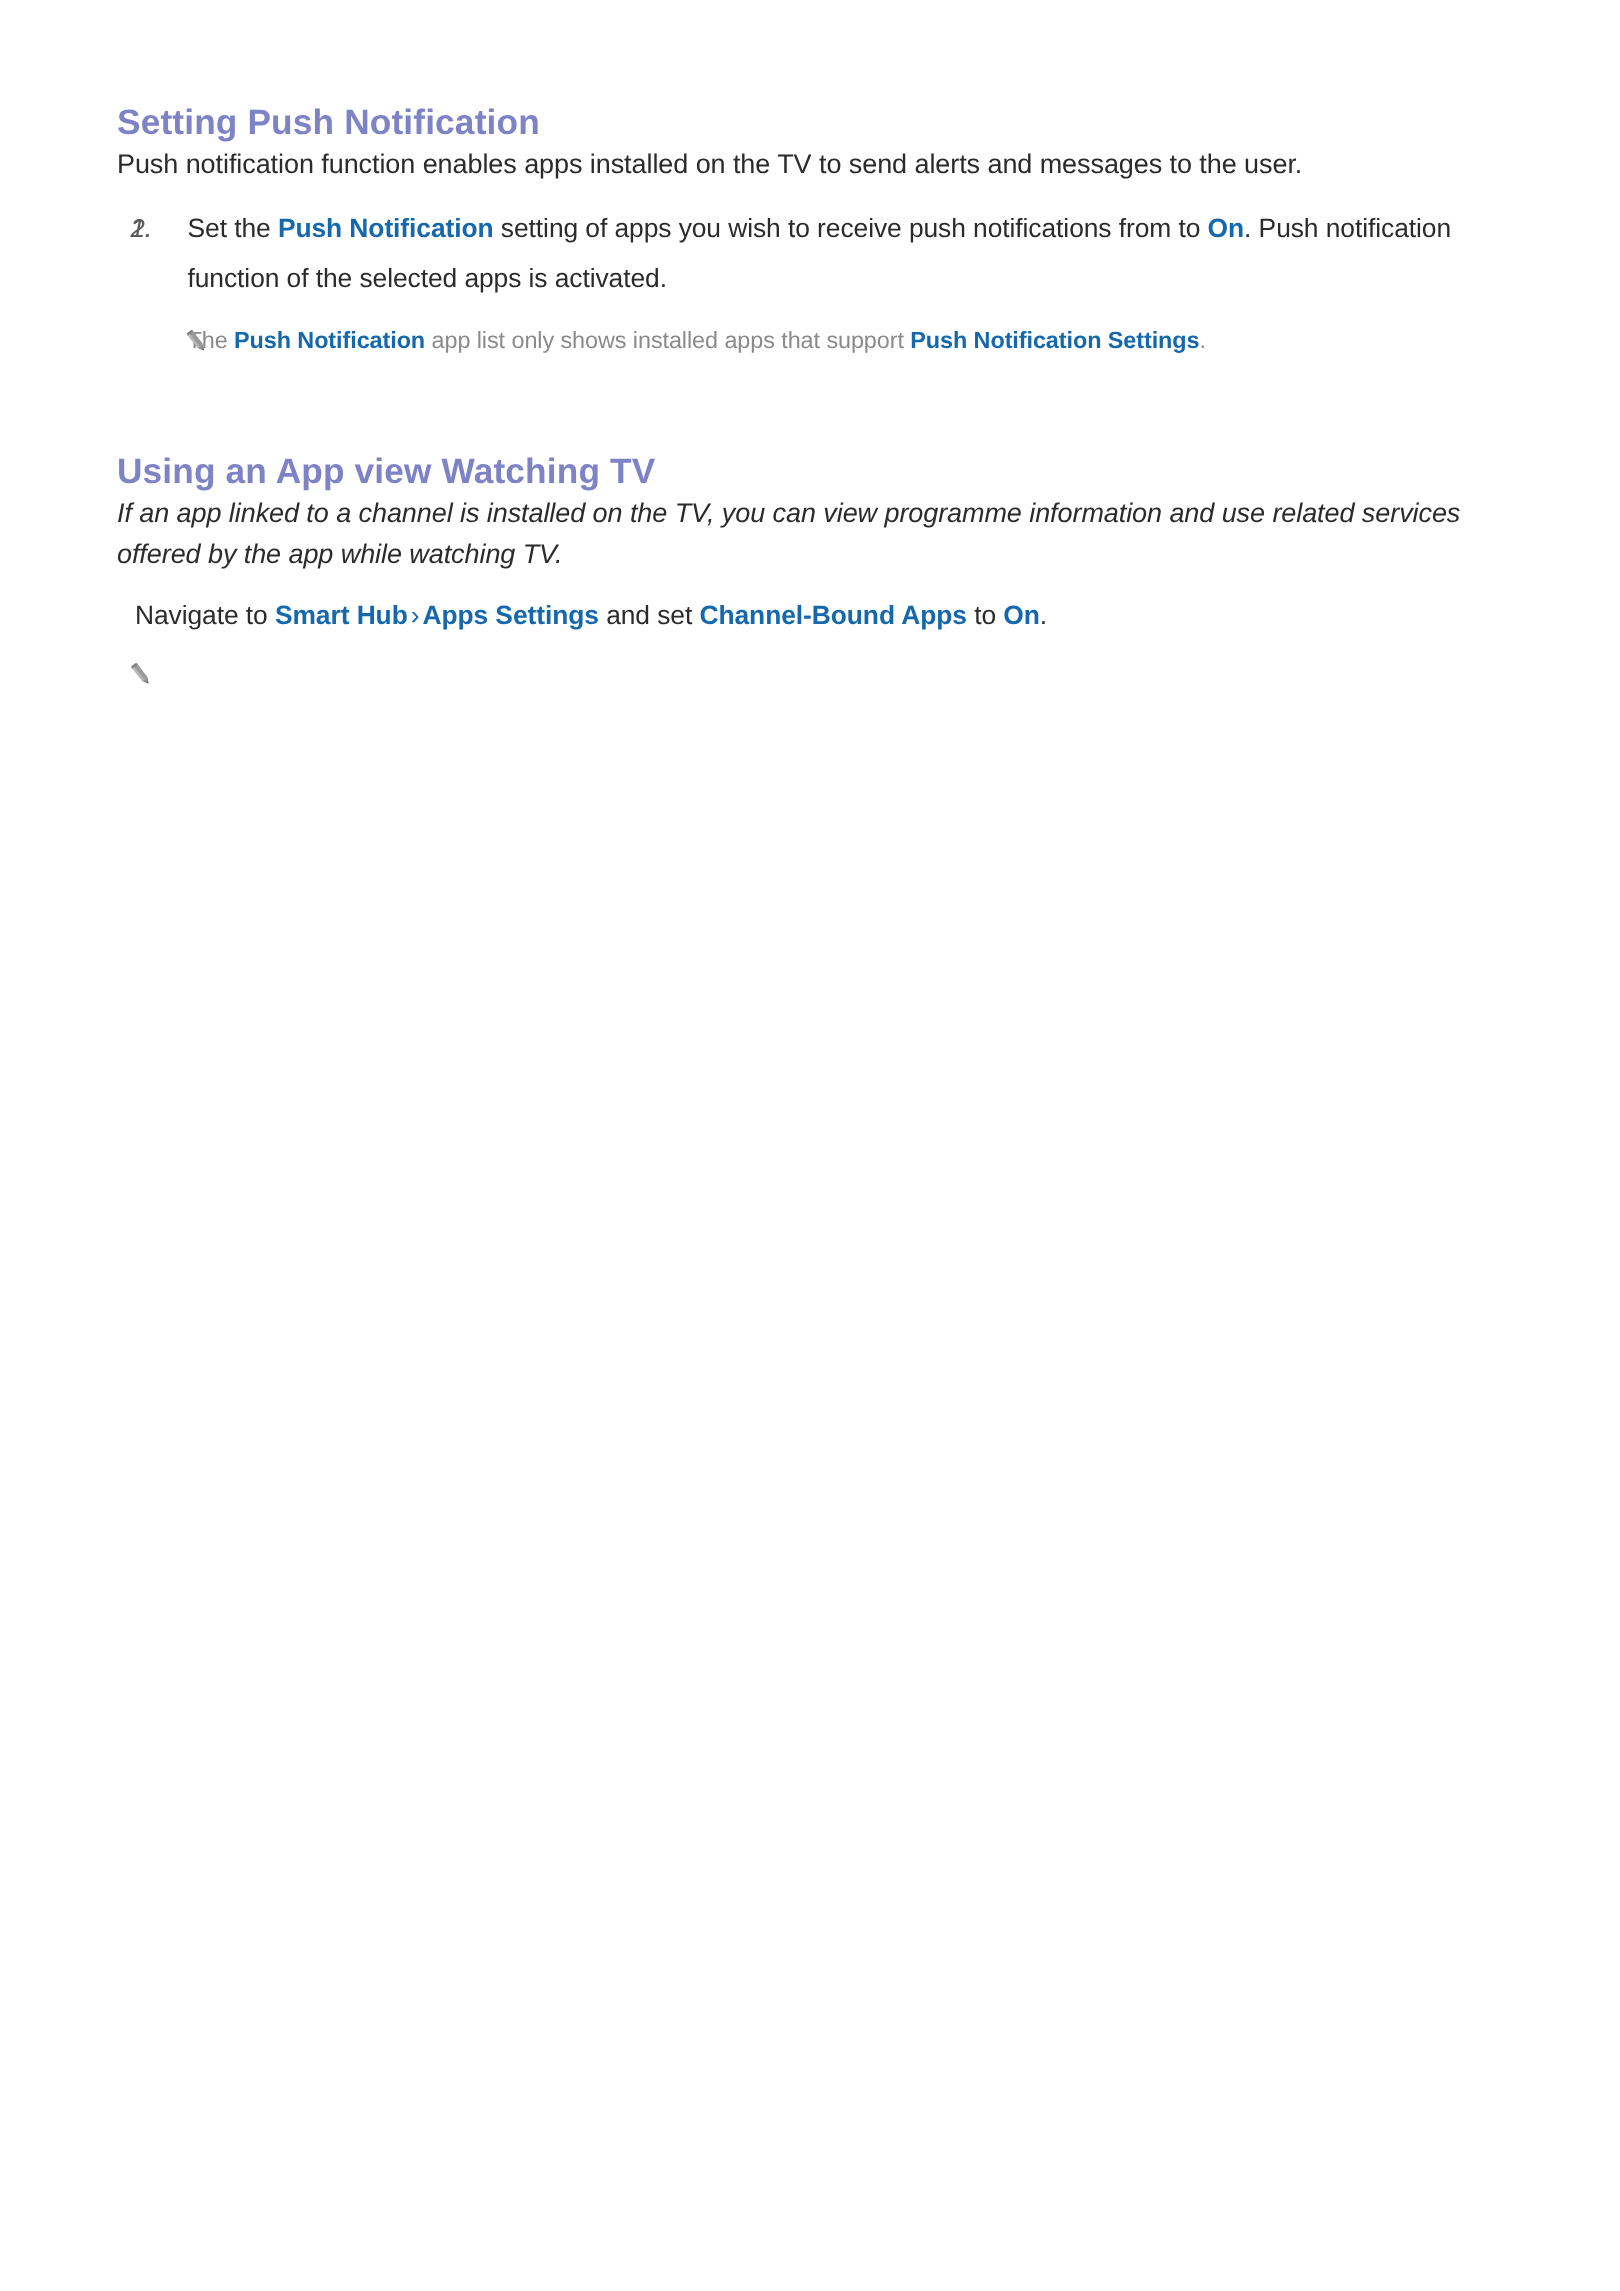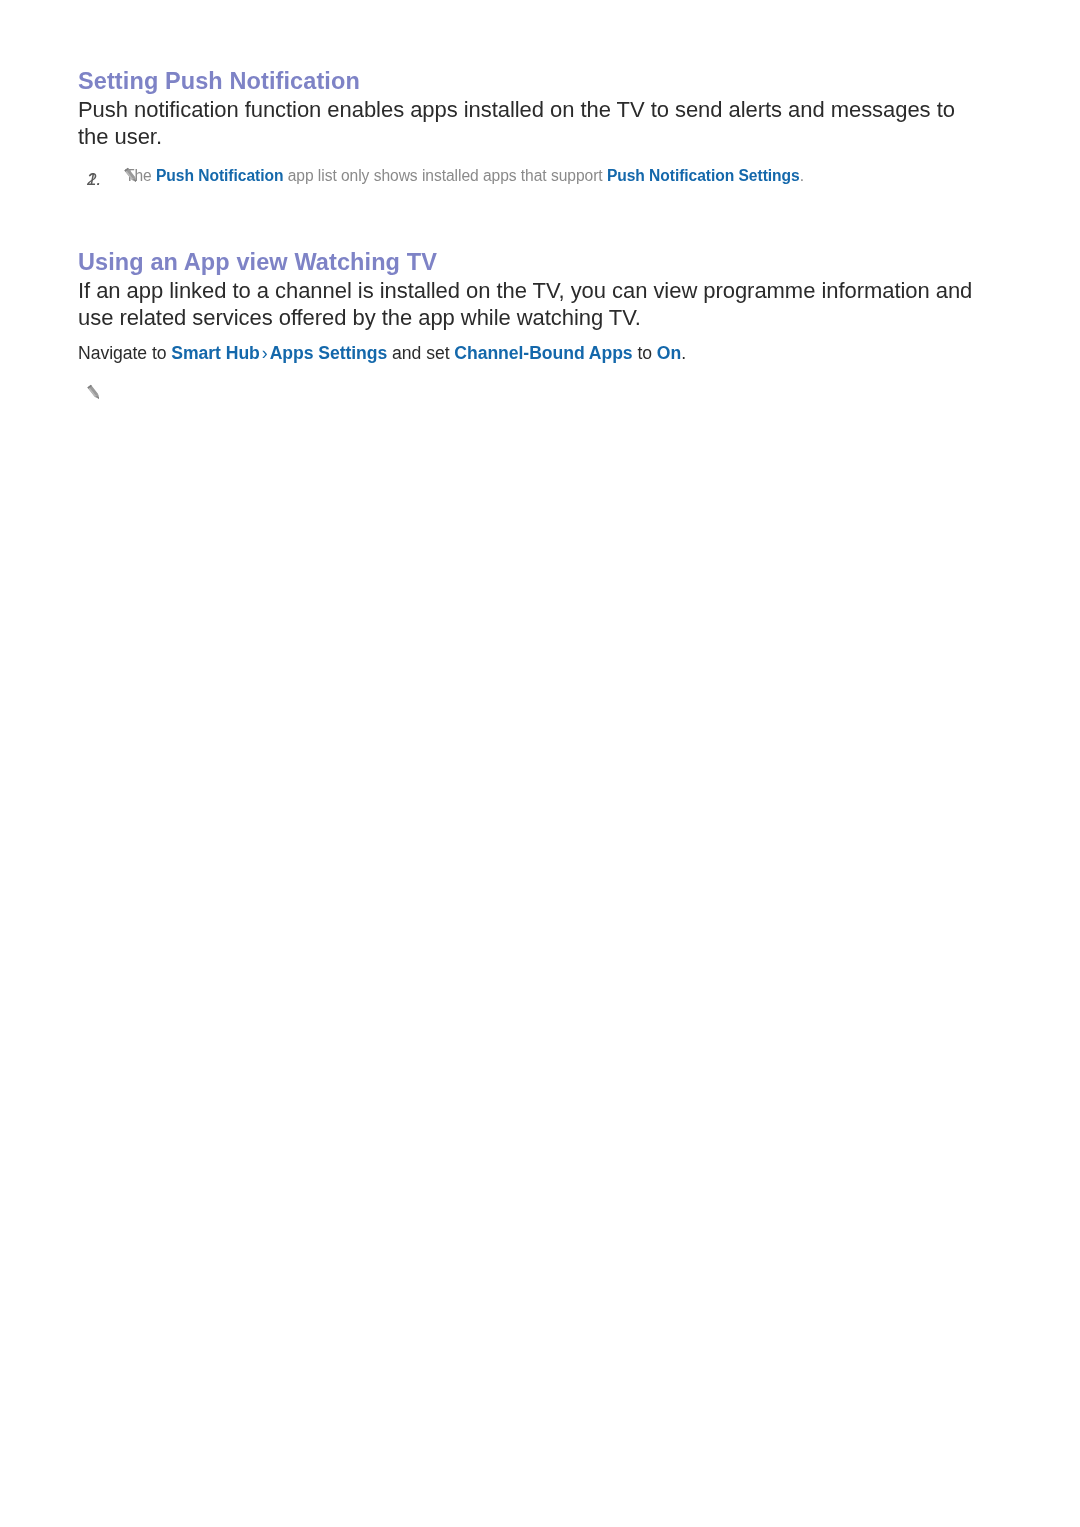--- a/index.html
+++ b/index.html
@@ -44,21 +44,21 @@
   .heading-push {
     margin-bottom: 22px;
   }
 
   .heading-usingapp {
     margin-top: 0;
     margin-bottom: 24px;
   }
 
   p.body-text {
-    font-size: 22px;
+    font-size: 18px;
     line-height: 27px;
     color: #2b2b2b;
     margin: 0 0 7px 0;
     letter-spacing: -0.05px;
   }
 
   ol.steps {
     list-style: none;
     margin: 0;
     padding: 0;
@@ -123,26 +123,27 @@
     display: inline-block;
   }
 
   .note .pencil.at-deep { left: 43px; }
   .note .pencil.at-shallow { left: 6px; }
 
   .nav-line {
     font-size: 17.6px;
     line-height: 30px;
     color: #2b2b2b;
-    margin: 0;
+    margin: 12px;
     letter-spacing: -0.05px;
   }
 
   .para-block {
     margin-bottom: 8px;
+    font-style: italic;
   }
 
   .gap-between-sections {
     height: 58px;
   }
 </style>
 </head>
 <body>
 
 <div class="page">
@@ -151,20 +152,21 @@
     <h2 class="section-heading heading-push">Setting Push Notification</h2>
 
     <p class="body-text">Push notification function enables apps installed on the TV to send alerts and messages to the user.</p>
 
     <ol class="steps">
       <li>
         <span class="marker">1.</span>
       </li>
       <li>
         <span class="marker">2.</span>
+        <span class="rich">Set the <span class="kw">Push Notification</span> setting of apps you wish to receive push notifications from to <span class="kw">On</span>. Push notification function of the selected apps is activated.</span>
       </li>
     </ol>
 
     <div class="note note-indent-small">
       <span class="pencil at-deep">
         <svg viewBox="0 0 20 20" width="20" height="20" aria-hidden="true">
           <g transform="rotate(-38 10 10)">
             <rect x="8.2" y="1.6" width="4.4" height="12.2" rx="0.7" fill="#9a9a9a"></rect>
             <rect x="8.2" y="1.6" width="1.6" height="12.2" fill="#b9b9b9"></rect>
             <polygon points="8.2,13.8 12.6,13.8 10.4,17.6" fill="#8d8d8d"></polygon>

